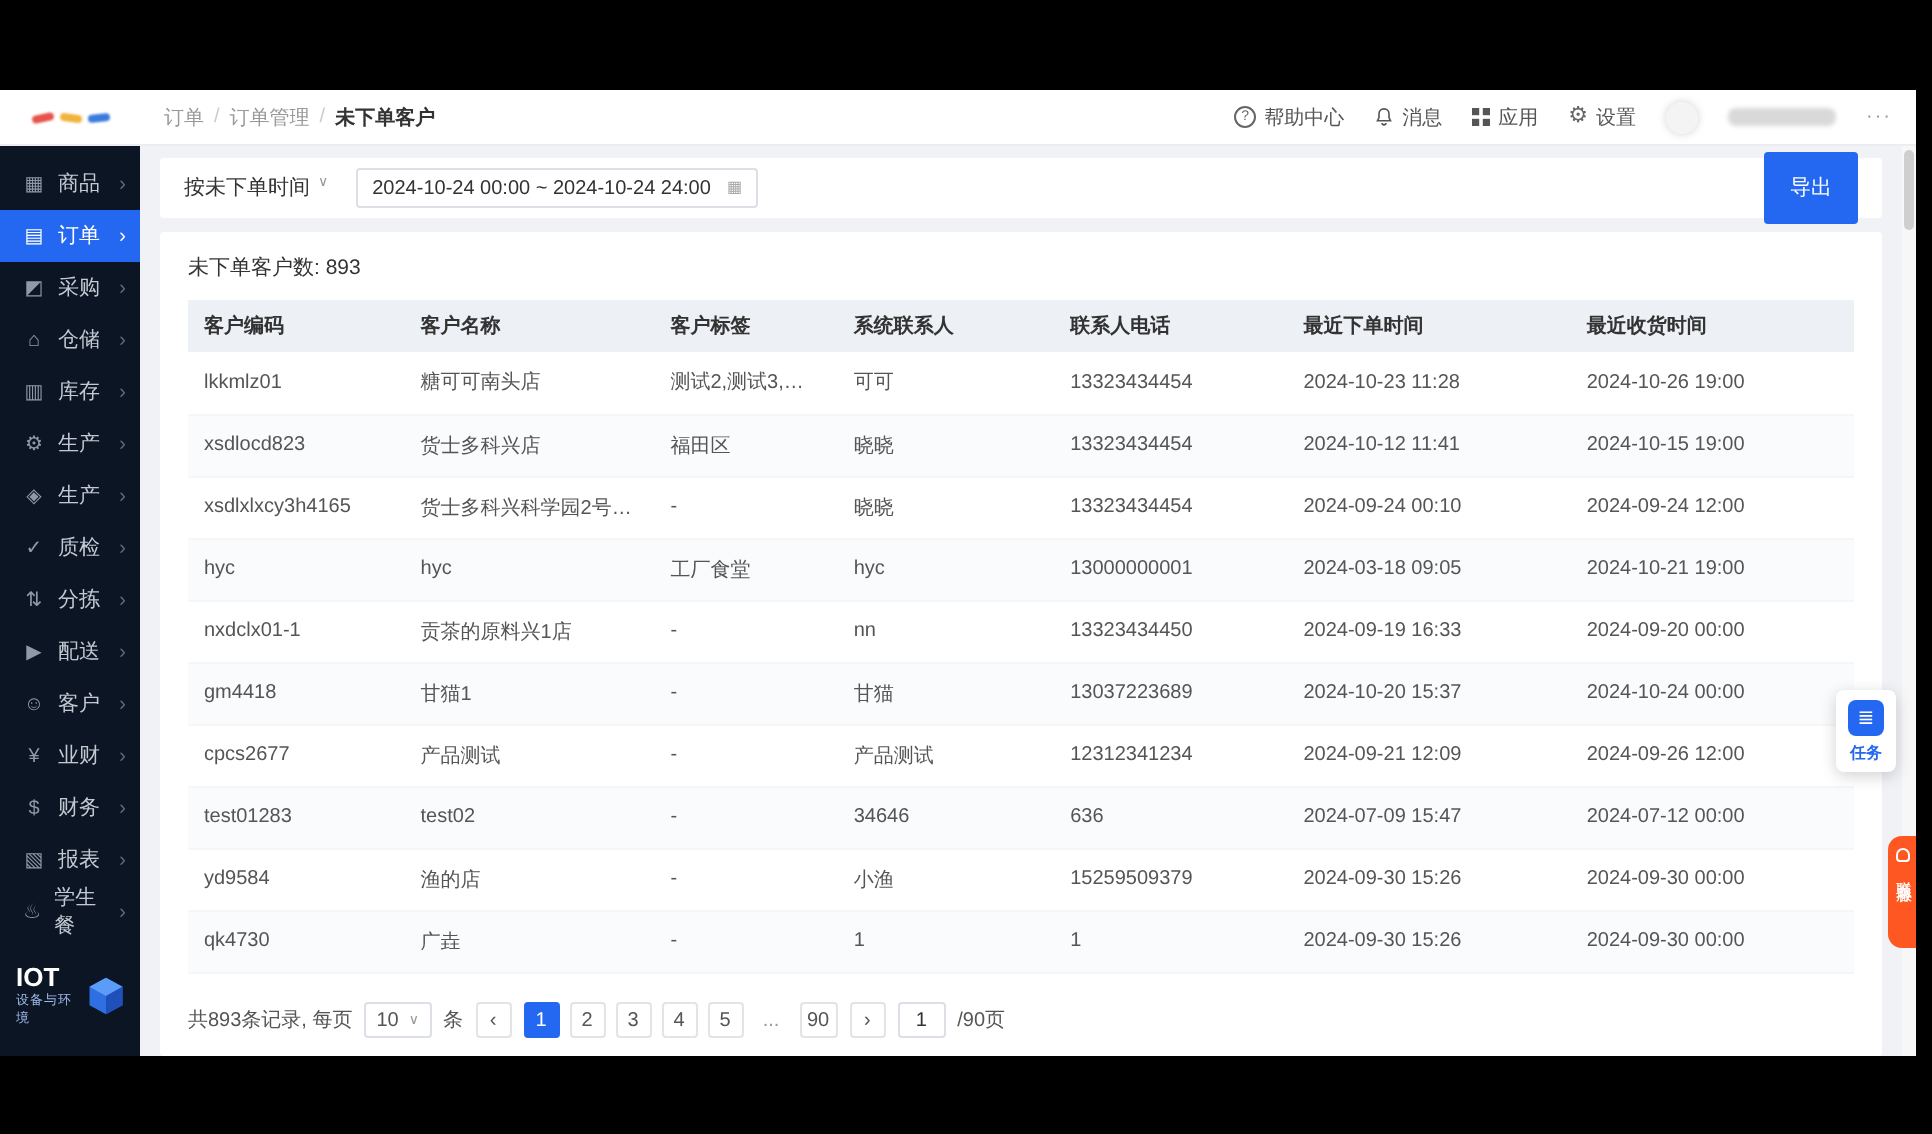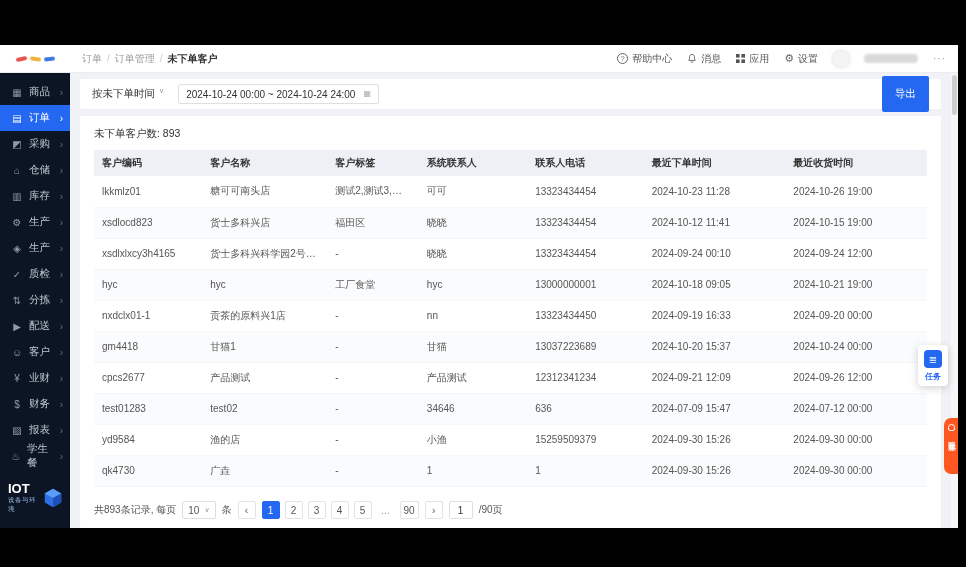--- a/index.html
+++ b/index.html
@@ -305,21 +305,21 @@
                 <td>13323434454</td>
                 <td>2024-09-24 00:10</td>
                 <td>2024-09-24 12:00</td>
               </tr>
               <tr class="alt">
                 <td>hyc</td>
                 <td>hyc</td>
                 <td>工厂食堂</td>
                 <td>hyc</td>
                 <td>13000000001</td>
-                <td>2024-10-18 09:05</td>
+                <td>2024-03-18 09:05</td>
                 <td>2024-10-21 19:00</td>
               </tr>
               <tr>
                 <td>nxdclx01-1</td>
                 <td>贡茶的原料兴1店</td>
                 <td>-</td>
                 <td>nn</td>
                 <td>13323434450</td>
                 <td>2024-09-19 16:33</td>
                 <td>2024-09-20 00:00</td>

